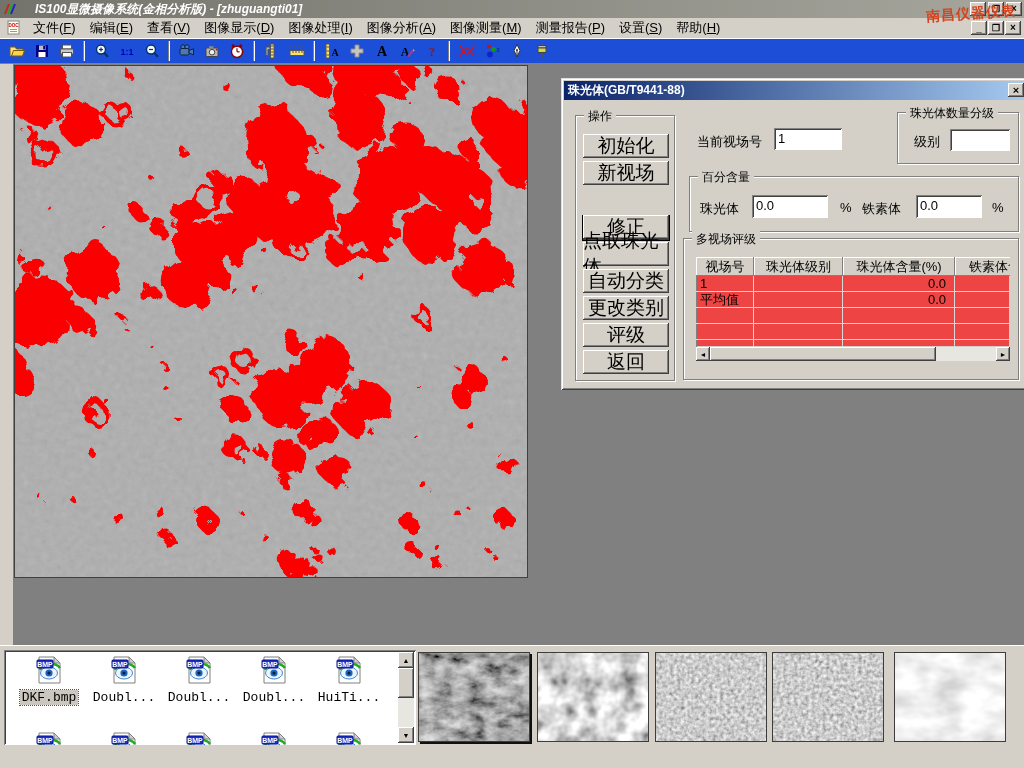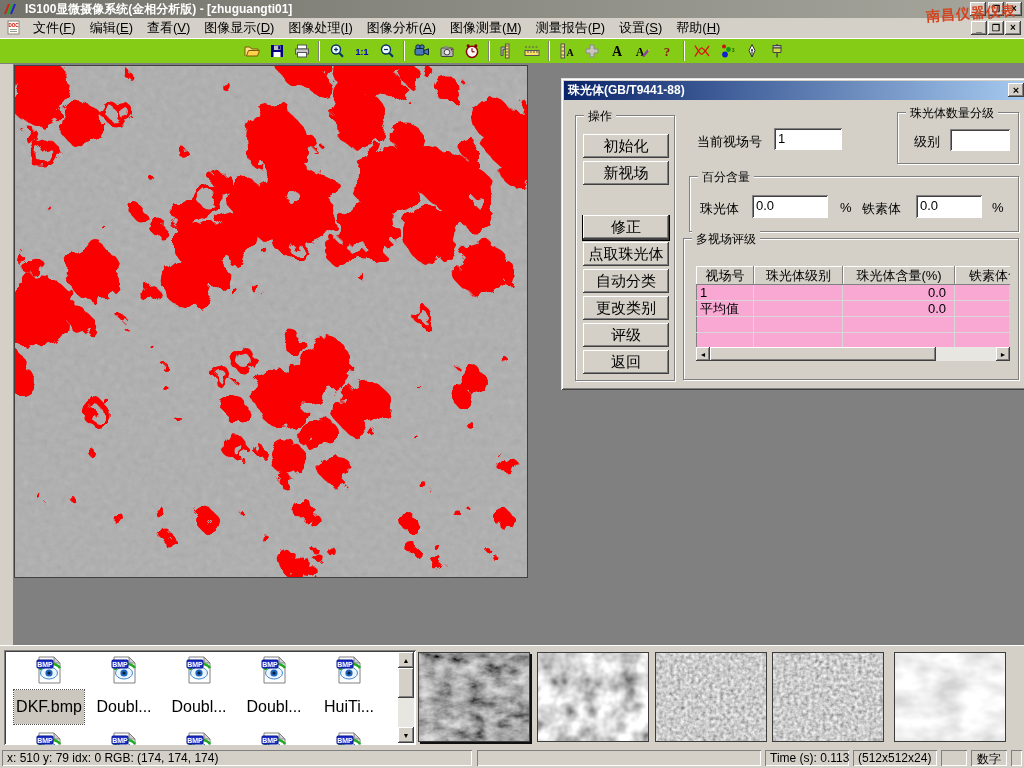--- a/index.html
+++ b/index.html
@@ -2,42 +2,42 @@
 <html><head>
 <meta charset="utf-8">
 <style>
   * { box-sizing: border-box; margin: 0; padding: 0; }
   body { font-family: "Liberation Sans", sans-serif; background: #000; }
   #screen { position: relative; width: 1024px; height: 768px; background: #d4d0c8; overflow: hidden; font-size: 12px; }
 
   
   .raised { background:#d4d0c8; box-shadow: inset -1px -1px 0 #404040, inset 1px 1px 0 #fff, inset -2px -2px 0 #808080; }
   .btn { background:#d4d0c8; box-shadow: inset -1px -1px 0 #404040, inset 1px 1px 0 #fff, inset -2px -2px 0 #808080;
-         display:flex; align-items:center; justify-content:center; font-size:15px; color:#000; cursor:default; }
+         display:flex; align-items:center; justify-content:center; font-size:19px; color:#000; cursor:default; }
   .btn.focused { box-shadow: 0 0 0 1px #000, inset -1px -1px 0 #404040, inset 1px 1px 0 #fff, inset -2px -2px 0 #808080;
                  outline:1px dotted #000; outline-offset:-4px;margin-top:28px; }
 
   
   .titlebar { position:absolute; left:0; top:0; width:1024px; height:18px;
               background:linear-gradient(90deg,#73736b,#a6a69d); display:flex; align-items:center; padding:0 2px; }
-  .titlebar .title { color:#fff; font-weight:bold; font-size:12px; margin-left:7px; white-space:nowrap; }
+  .titlebar .title { color:#fff; font-weight:bold; font-size:12px; margin-left:17px; white-space:nowrap;font-style:italic; }
   .cap-btns { position:absolute; right:2px; top:2px; display:flex; gap:2px; }
   .cap-btn { width:16px; height:14px; font-size:10px; font-weight:bold; line-height:10px; }
   .watermark { position:absolute; right:8px; top:5px; color:#d3431d; font-size:14px; font-weight:bold;
                transform:rotate(-4deg); z-index:60; pointer-events:none; letter-spacing:1px; }
 
   
   .menubar { position:absolute; left:0; top:18px; width:1024px; height:20px; background:#d4d0c8;
              display:flex; align-items:center; padding-left:2px; }
   .menubar .mi { padding:2px 7px; font-size:13px; color:#000; white-space:nowrap; }
   .mdi-btns { position:absolute; right:3px; top:3px; display:flex; gap:1px; }
 
   
-  .toolbar { position:absolute; left:0; top:38px; width:1024px; height:26px; background:#84cc16;
-             box-shadow: inset 0 1px 0 #fff, inset 0 -1px 0 #808080; display:flex; align-items:center; padding-left:4px;justify-content:center; }
+  .toolbar { position:absolute; left:0; top:38px; width:1024px; height:26px; background:#1d4ed8;
+             box-shadow: inset 0 1px 0 #fff, inset 0 -1px 0 #808080; display:flex; align-items:center; padding-left:4px; }
   .tbtn { width:25px; height:22px; display:flex; align-items:center; justify-content:center; }
   .tsep { width:0; height:20px; border-left:1px solid #808080; border-right:1px solid #fff; margin:0 4px; }
 
   
   .client { position:absolute; left:13px; top:64px; width:1024px; height:581px; background:#808080; }
   .micrograph-frame { position:absolute; left:1px; top:1px; width:514px; height:513px; border:1px solid #404040; background:#aeaeae; overflow:hidden; }
 
   
   .dialog { position:absolute; left:548px; top:78px; width:468px; height:312px; background:#d4d0c8;
             box-shadow: inset 1px 1px 0 #dfdfdf, inset -1px -1px 0 #404040, inset 2px 2px 0 #fff, inset -2px -2px 0 #808080;
@@ -47,40 +47,40 @@
                display:flex; align-items:center; padding:0 4px; }
   .dlg-close { position:absolute; right:2px; top:2px; width:16px; height:14px; font-size:11px; font-weight:bold; line-height:10px; }
   .grp { position:absolute; border:1px solid #808080; box-shadow: inset 1px 1px 0 #fff, 1px 1px 0 #fff; }
   .grp-label { position:absolute; top:-8px; left:8px; background:#d4d0c8; padding:0 4px; font-size:12px; white-space:nowrap; }
   .dlabel { position:absolute; font-size:13px; color:#000; white-space:nowrap; }
   .field { position:absolute; background:#fff; box-shadow: inset 1px 1px 0 #808080, inset -1px -1px 0 #fff, inset 2px 2px 0 #404040;
            font-size:13px; padding:3px 4px; color:#000; }
   .op-btn { position:absolute; left:7px; width:86px; height:24px; }
 
   
-  .mv-table { position:absolute; left:12px; top:18px; width:314px; height:90px; background:#f9a8d4;
-              box-shadow: inset 1px 1px 0 #808080, inset -1px -1px 0 #d4d0c8; overflow:hidden;margin-top:9px; }
+  .mv-table { position:absolute; left:12px; top:18px; width:314px; height:90px; background:#ef4444;
+              box-shadow: inset 1px 1px 0 #808080, inset -1px -1px 0 #d4d0c8; overflow:hidden; }
   .mv-head { display:flex; width:420px; }
   .mv-hcell { height:19px; background:#d4d0c8; box-shadow: inset -1px -1px 0 #808080, inset 1px 1px 0 #fff;
               font-size:13px; display:flex; align-items:center; justify-content:center; flex:none; overflow:hidden; white-space:nowrap; }
   .mv-row { display:flex; width:420px; height:16px; border-bottom:1px solid #d8d8d8; }
   .mv-cell { flex:none; font-size:13px; line-height:15px; padding:0 4px; border-right:1px solid #d8d8d8; overflow:hidden; white-space:nowrap; }
   .c0 { width:58px; } .c1 { width:89px; } .c2 { width:112px; text-align:right; padding-right:8px; } .c3 { width:161px; }
   .hc0 { width:58px; } .hc1 { width:89px; } .hc2 { width:112px; } .hc3 { width:161px; }
   .mv-scroll { position:absolute; left:12px; top:108px; width:314px; height:14px; background:#d4d0c8; display:flex; }
   .sb-btn { width:14px; height:14px; font-size:7px; }
   .sb-thumb { height:14px; width:226px; }
   .sb-track { flex:1; background:#e8e6e0; }
 
   
   .bottombar { position:absolute; left:0; top:645px; width:1024px; height:103px; background:#d4d0c8; border-top:1px solid #fff; }
   .filelist { position:absolute; left:4px; top:4px; width:412px; height:95px; background:#fff;
               box-shadow: inset 1px 1px 0 #808080, inset -1px -1px 0 #fff, inset 2px 2px 0 #404040; overflow:hidden; }
   .fitem { position:absolute; width:74px; text-align:center; }
-  .fitem .fname { font-family:Liberation Sans, sans-serif; font-size:16px; display:inline-block; padding:8px 2px; margin-top:1px; white-space:nowrap; }
+  .fitem .fname { font-family:Liberation Mono, monospace; font-size:13px; display:inline-block; padding:0 2px; margin-top:1px; white-space:nowrap; }
   .fitem.selected .fname { background:#cbc7bf; outline:1px dotted #555; }
   .vscroll { position:absolute; right:2px; top:2px; width:16px; height:91px; background:#e8e6e0; }
   .vs-up, .vs-dn { position:absolute; left:0; width:16px; height:16px; font-size:7px; }
   .vs-up { top:0; } .vs-dn { bottom:0; }
   .vs-thumb { position:absolute; left:0; top:16px; width:16px; height:30px; }
 
   .thumb { position:absolute; top:6px; width:112px; height:90px; border:1px solid #3c3c3c; background:#888; overflow:hidden; }
   .thumb.selected { box-shadow: 2px 2px 0 #101010; }
 
   
@@ -757,23 +757,14 @@
               <feFuncG type="linear" slope="0.9" intercept="0.42"></feFuncG>
               <feFuncB type="linear" slope="0.9" intercept="0.42"></feFuncB>
               <feFuncA type="linear" slope="0" intercept="1"></feFuncA>
             </feComponentTransfer>
           </filter>
           <rect width="110" height="88" filter="url(#t5)"></rect>
         </svg>
     </div>
   </div>
 
-  <div class="statusbar">
-    <div class="sp" style="left:2px; width:470px;">x: 510 y: 79  idx: 0  RGB: (174, 174, 174)</div>
-    <div class="sp" style="left:477px; width:284px;"></div>
-    <div class="sp" style="left:765px; width:84px;">Time (s): 0.113</div>
-    <div class="sp" style="left:853px; width:84px;">(512x512x24)</div>
-    <div class="sp" style="left:941px; width:26px;"></div>
-    <div class="sp" style="left:971px; width:36px; text-align:center;">数字</div>
-    <div class="sp" style="left:1011px; width:11px;"></div>
-  </div>
 
 </div>
 
 </body></html>

